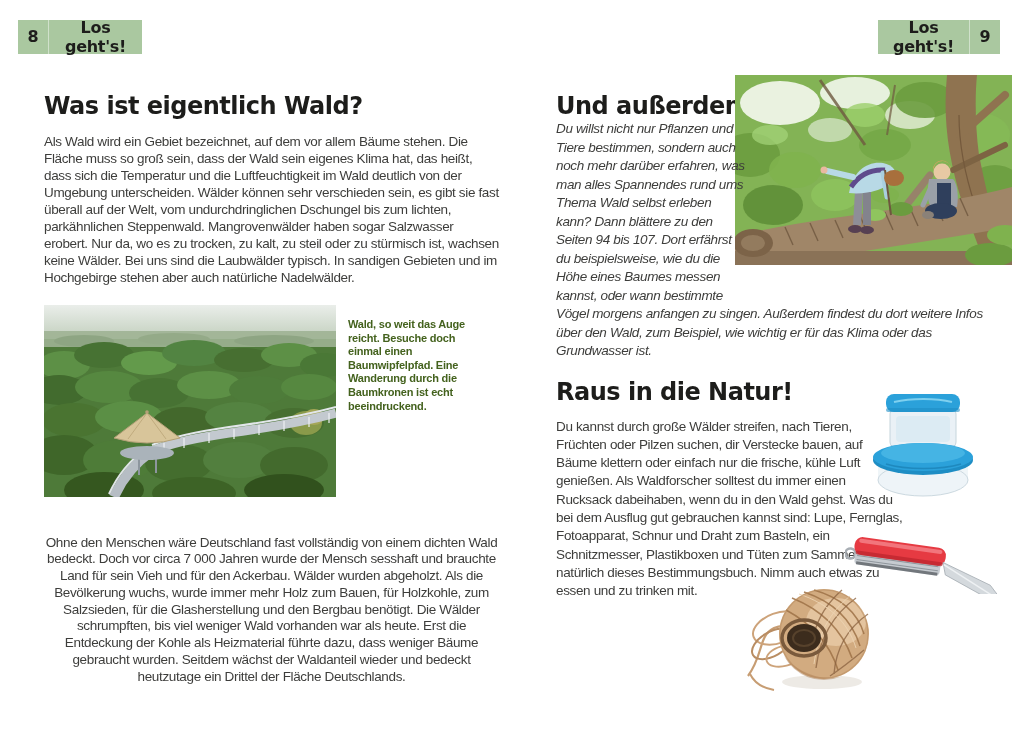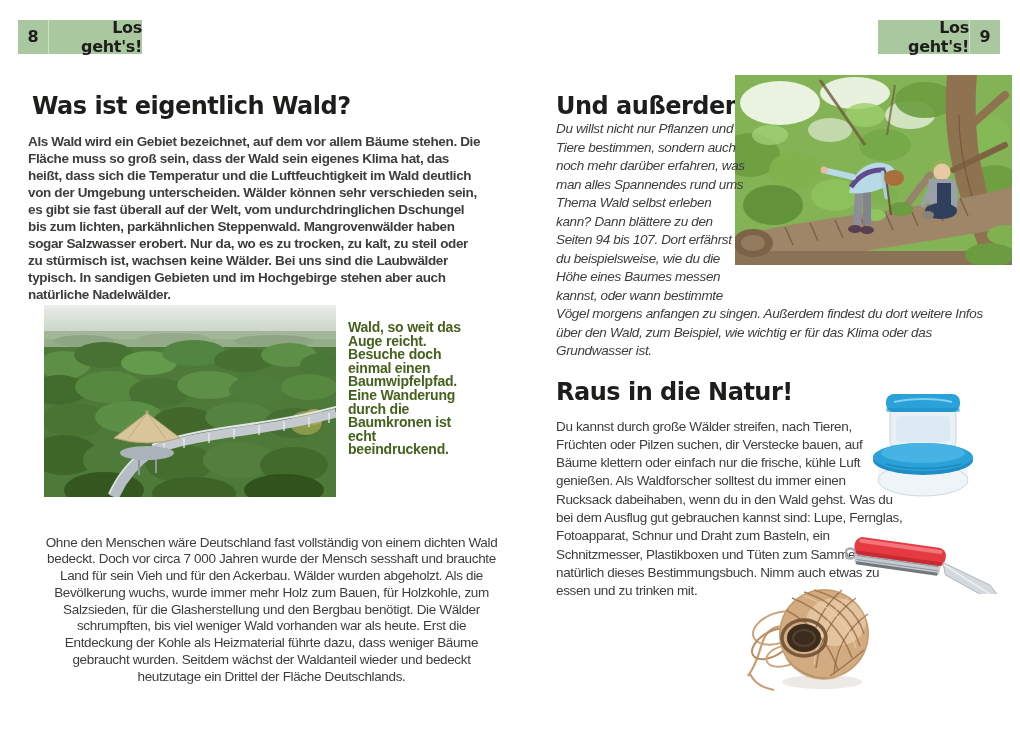--- a/index.html
+++ b/index.html
@@ -6,36 +6,36 @@
   .spread{position:relative;width:1020px;height:746px;background:#ffffff;overflow:hidden;
           font-family:"Liberation Sans",sans-serif;color:#3d3d3b;}
   
   .hdr{position:absolute;top:20px;height:34px;background:#aac8a0;display:flex;align-items:center;
        font-family:"DejaVu Sans",sans-serif;font-weight:bold;font-size:16px;color:#1d1d1b;}
   .hdr-left{left:18px;width:124px;}
   .hdr-right{left:878px;width:122px;}
   .hdr .num{width:30px;text-align:center;}
   .hdr-left .num{border-right:1px solid rgba(255,255,255,.45);align-self:stretch;line-height:34px;}
   .hdr-right .num{border-left:1px solid rgba(255,255,255,.45);align-self:stretch;line-height:34px;}
-  .hdr .lbl{flex:1;text-align:right;letter-spacing:-0.3px;}
+  .hdr .lbl{flex:1;text-align:center;letter-spacing:-0.3px;}
   
   .title{position:absolute;font-family:"DejaVu Sans",sans-serif;font-weight:bold;font-size:24px;
          letter-spacing:-0.5px;color:#1d1d1b;white-space:nowrap;}
-  #title-wald{left:32px;top:76px;}
+  #title-wald{left:44px;top:76px;}
   #title-ausserdem{left:556px;top:76px;}
   #title-natur{left:556px;top:362px;}
   
   .body-txt{position:absolute;font-size:13.5px;letter-spacing:-0.35px;color:#3d3d3b;text-align:left;}
-  #p1{left:28px;top:119px;width:455px;line-height:17px;font-weight:bold;}
+  #p1{left:44px;top:119px;width:455px;line-height:17px;}
   #p2{left:44px;top:521px;width:455px;line-height:16.8px;text-align:center;}
   #p3{left:556px;top:120px;width:450px;line-height:18.5px;font-style:italic;}
   #p3 .img-spacer{float:right;width:258px;height:176px;}
   #p4{left:556px;top:404px;width:348px;line-height:18.3px;}
   #p5{left:556px;top:588px;width:220px;line-height:19.5px;}
-  .caption{position:absolute;left:348px;top:307px;width:122px;font-size:14px;line-height:13.6px;
+  .caption{position:absolute;left:348px;top:307px;width:122px;font-size:11px;line-height:13.6px;
            font-weight:bold;letter-spacing:-0.2px;color:#44621e;}
   
   figure{margin:0;padding:0;position:absolute;}
   #fig-forest{left:44px;top:305px;width:292px;height:192px;}
   #fig-climb{left:735px;top:75px;width:277px;height:190px;}
   #fig-boxes{left:866px;top:390px;width:114px;height:112px;}
   #fig-knife{left:845px;top:528px;width:170px;height:66px;}
   #fig-twine{left:744px;top:576px;width:132px;height:118px;}
   figure svg{display:block;width:100%;height:100%;}
 </style>

